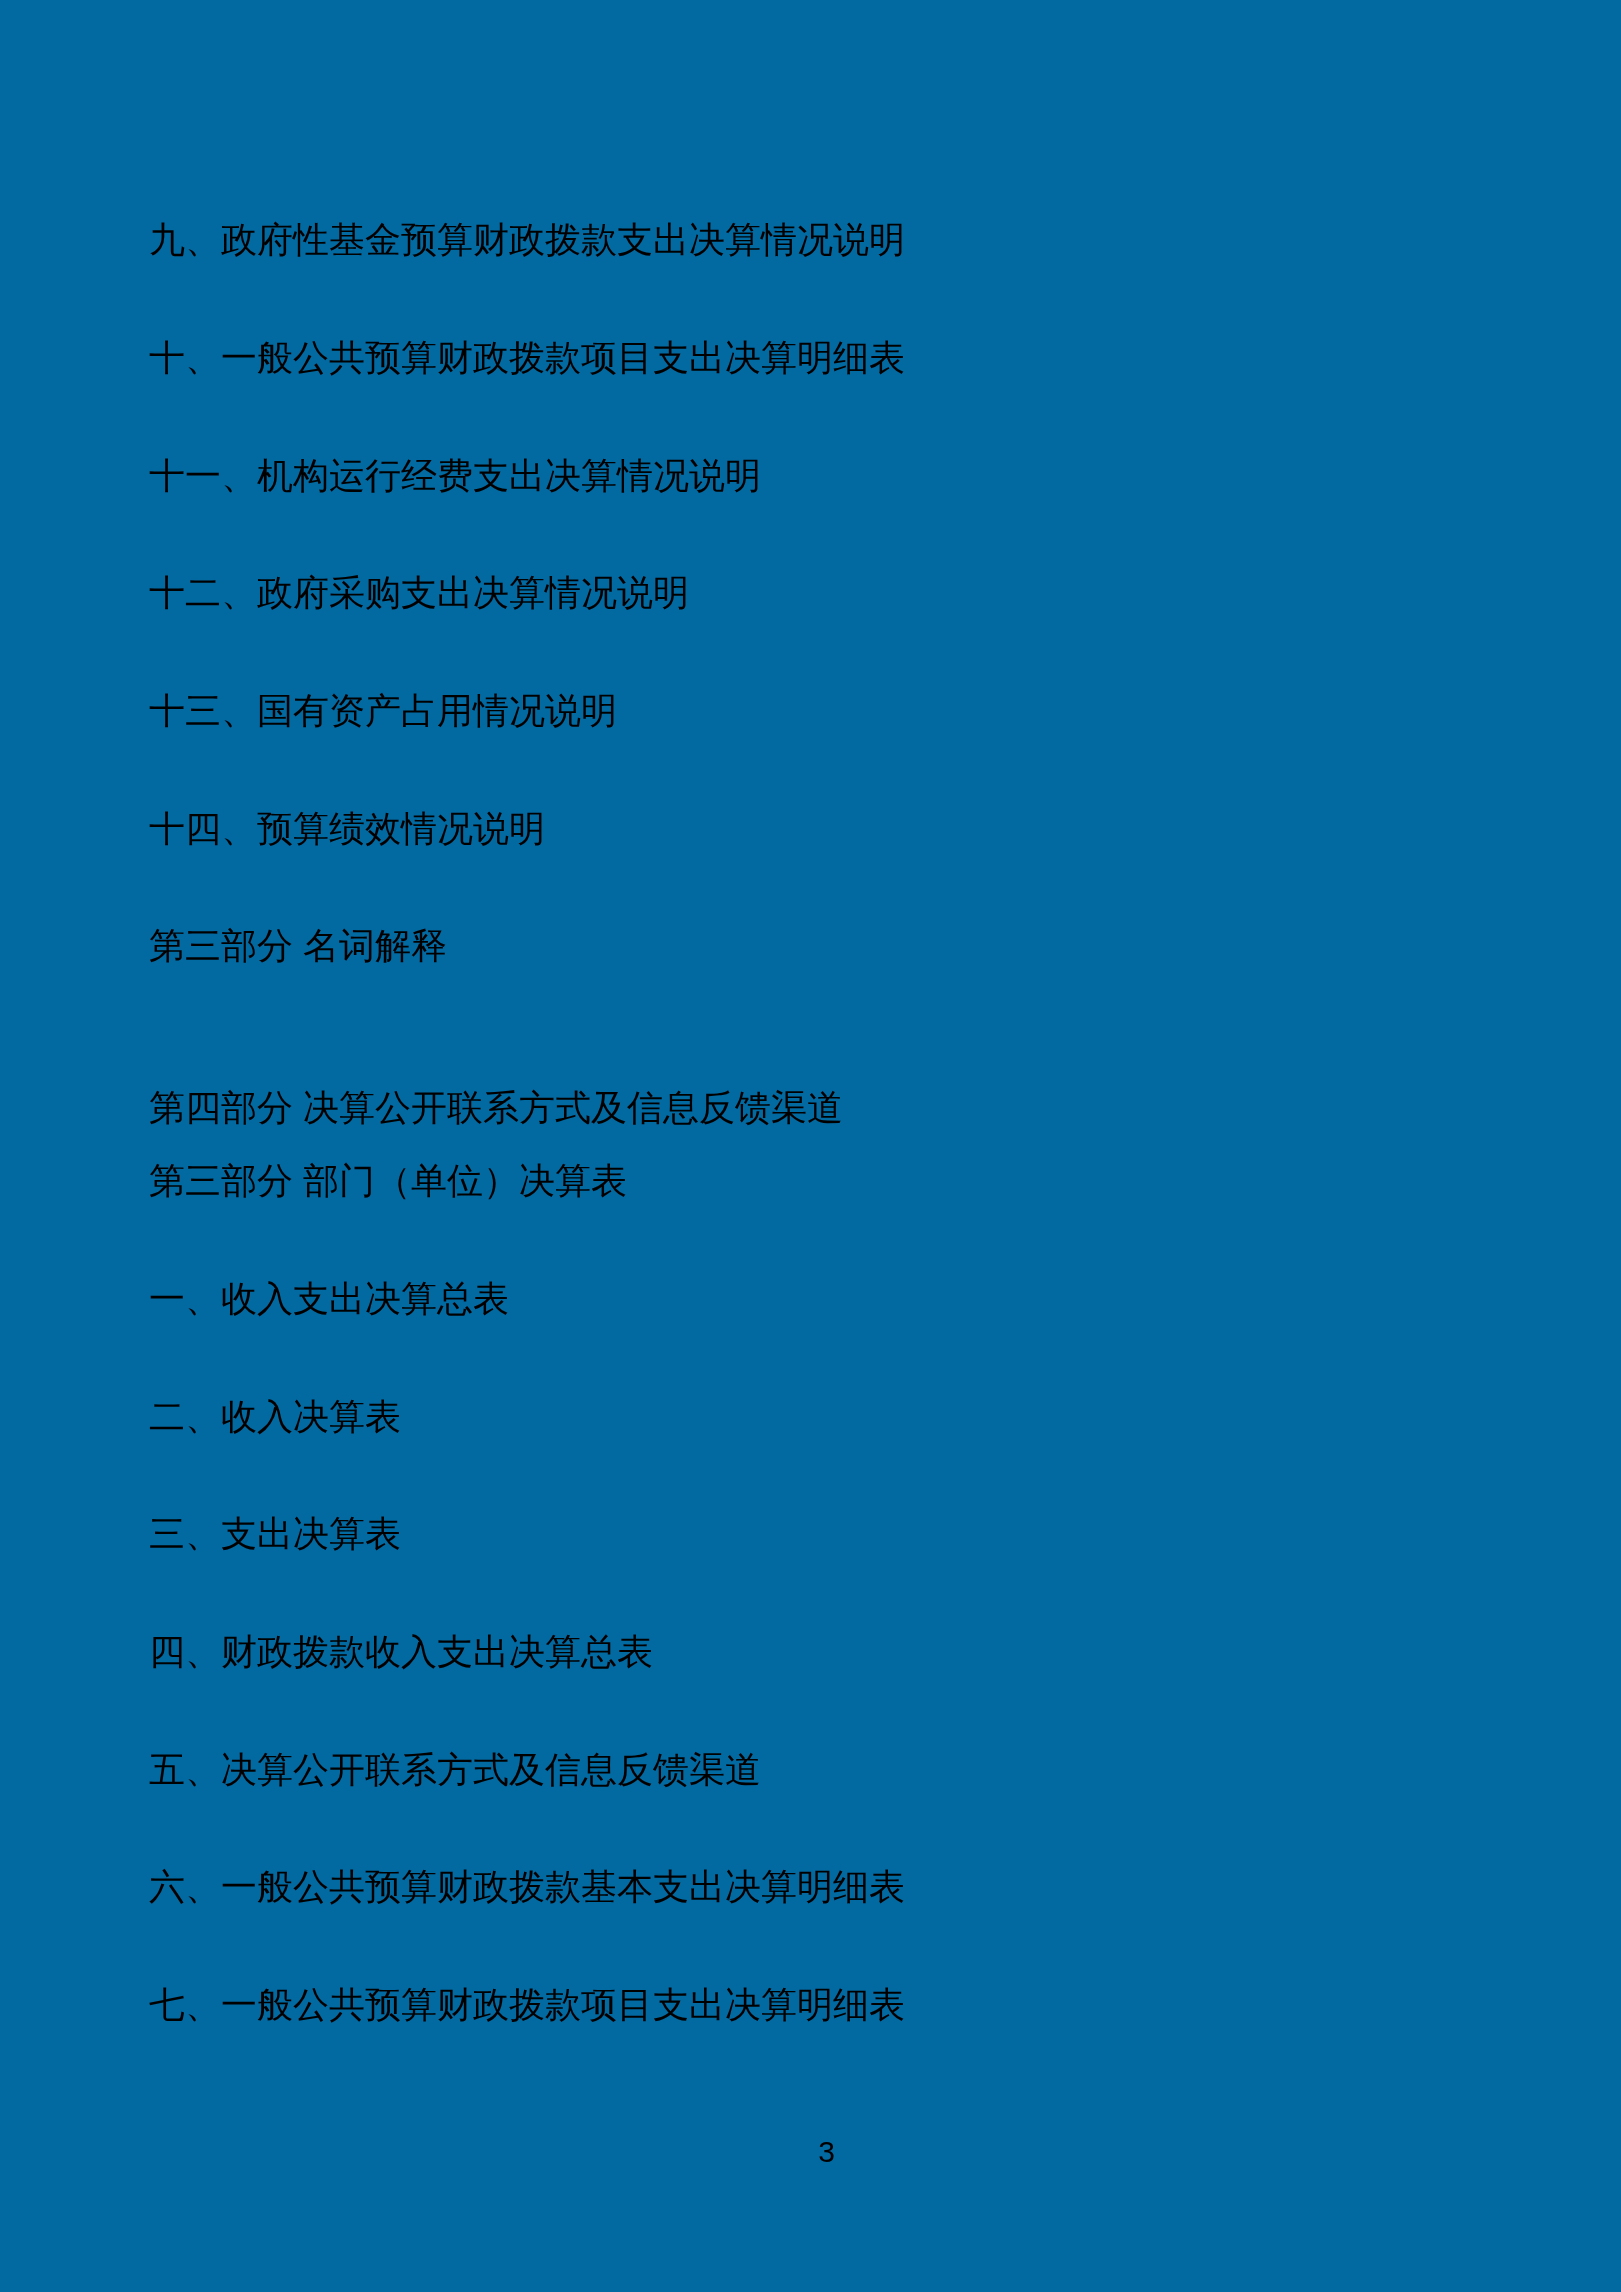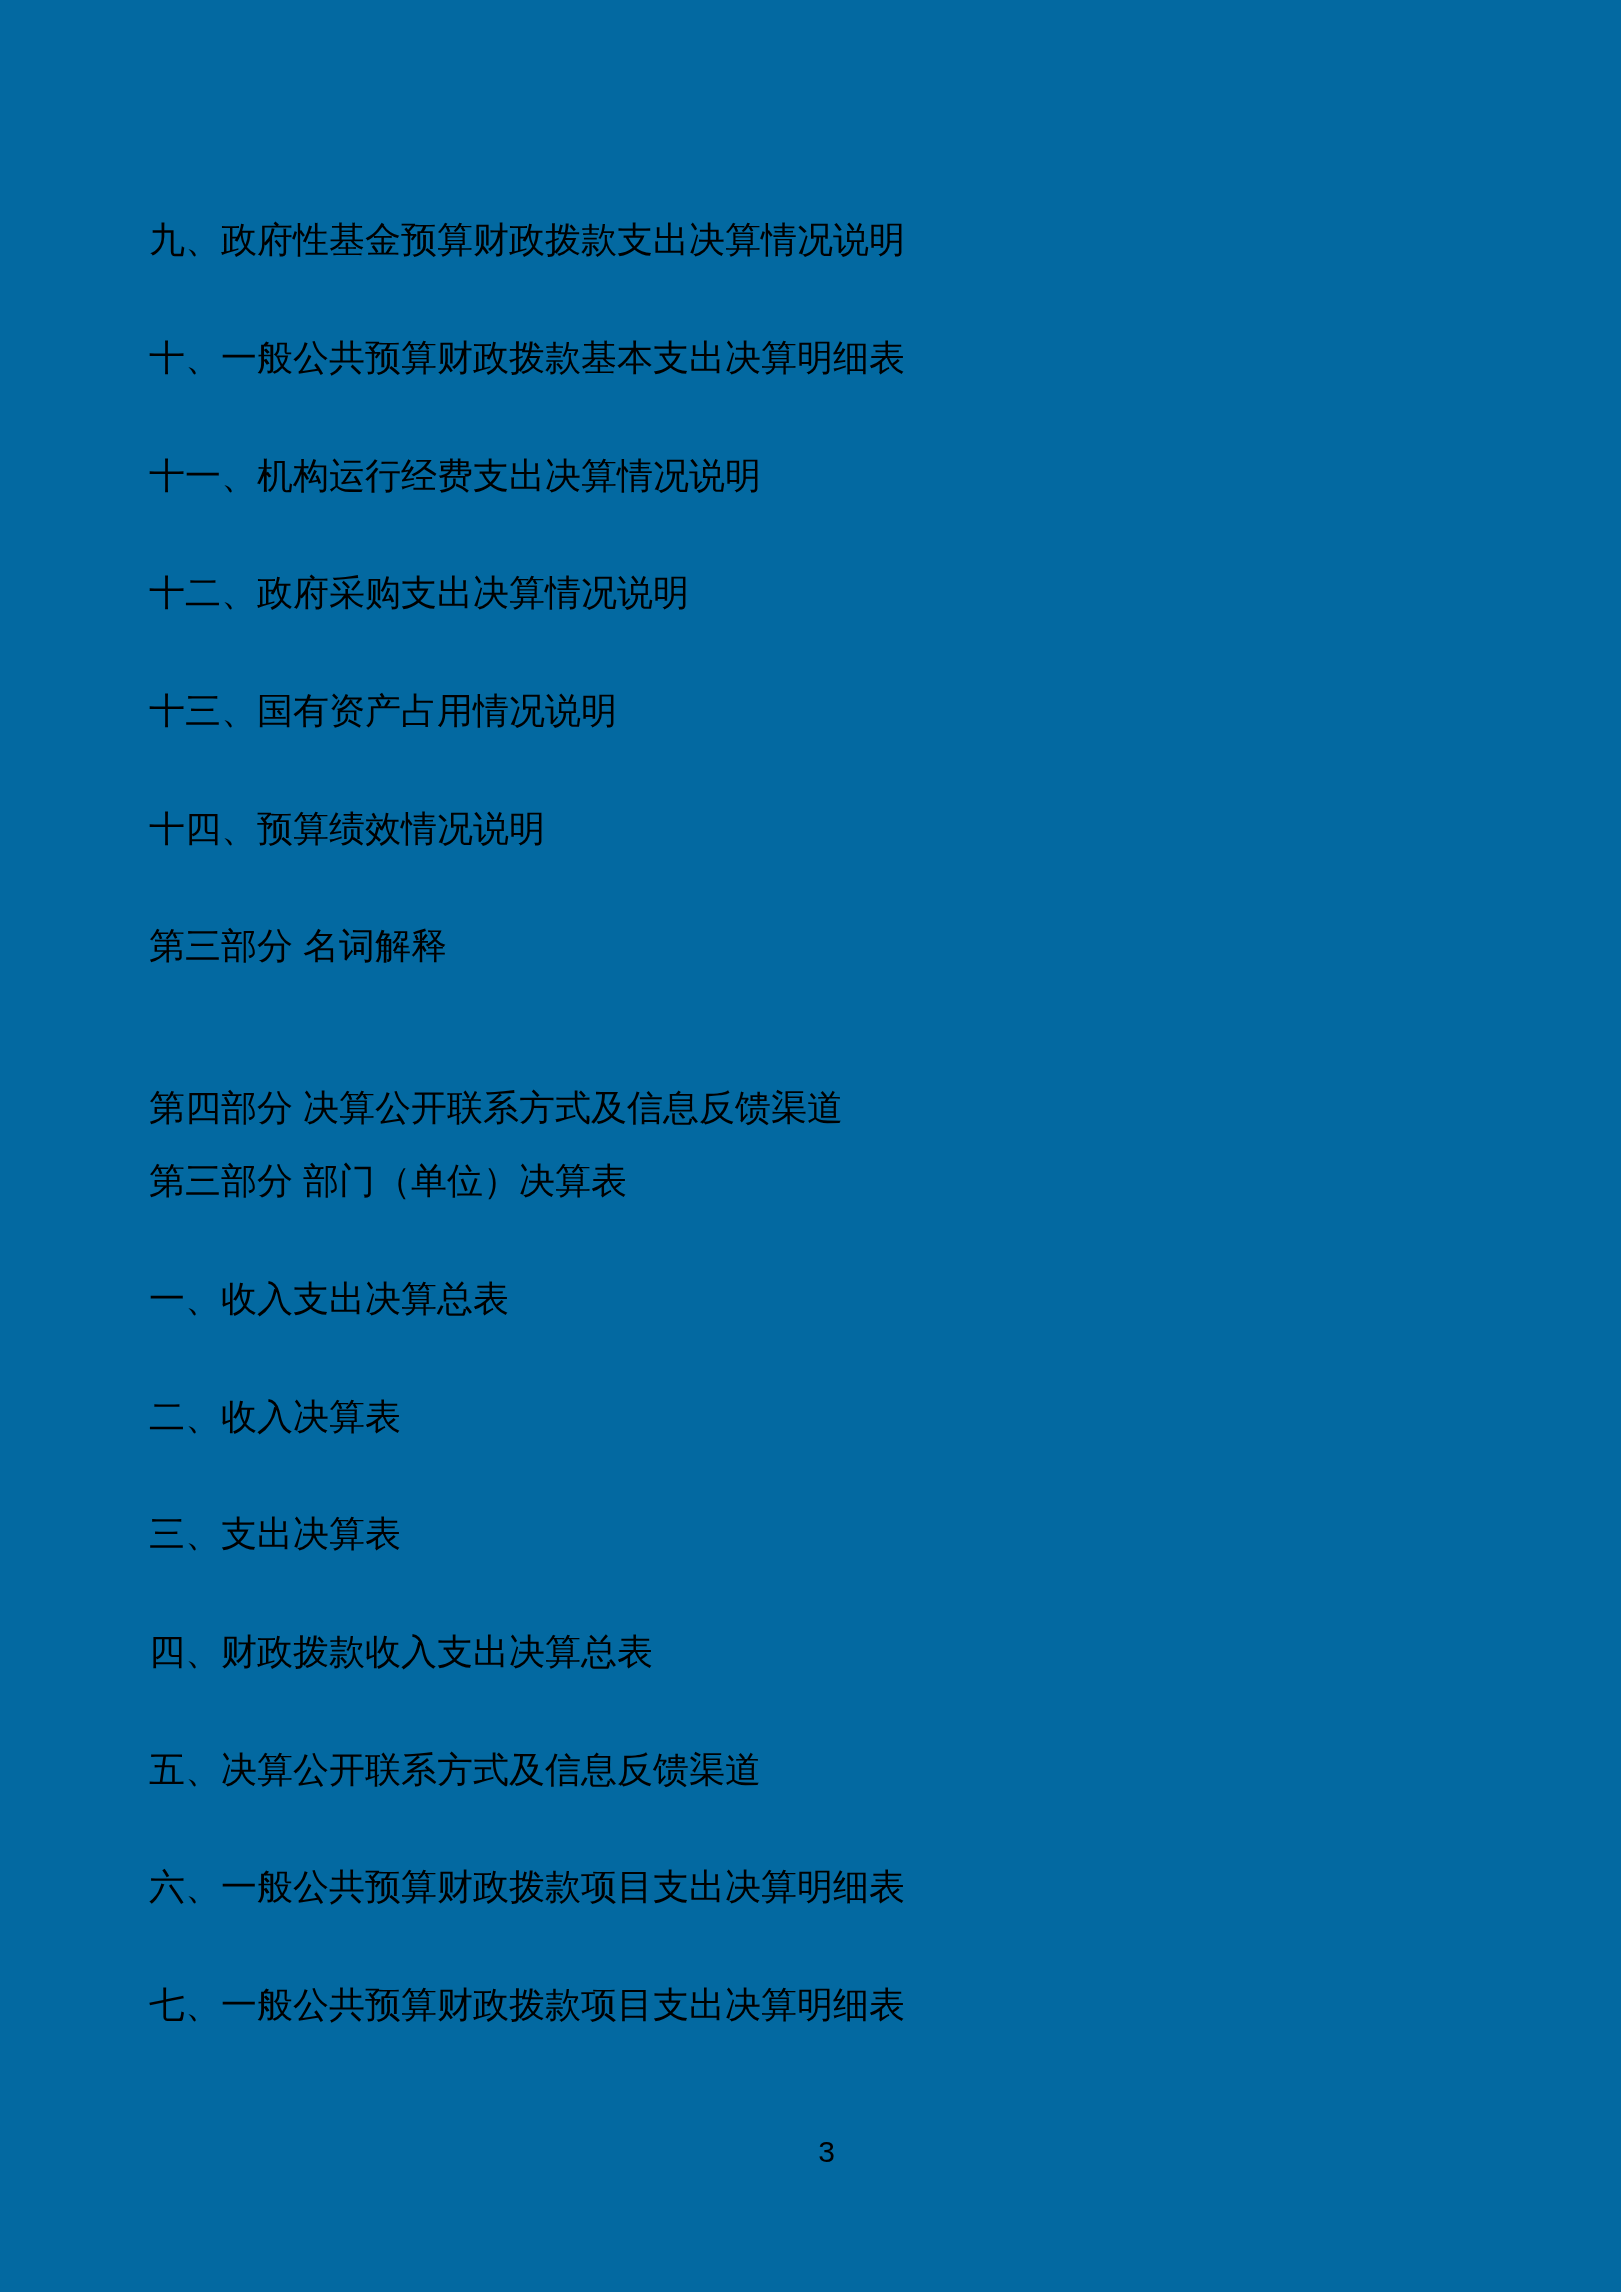--- a/index.html
+++ b/index.html
@@ -35,31 +35,31 @@
     font-size: 30px;
     line-height: 1;
     color: #000000;
   }
 </style>
 </head>
 <body>
 
 <div class="page">
   <div class="toc-line" style="top:222px">九、政府性基金预算财政拨款支出决算情况说明</div>
-  <div class="toc-line" style="top:340px">十、一般公共预算财政拨款基本支出决算明细表</div>
+  <div class="toc-line" style="top:340px">十、一般公共预算财政拨款项目支出决算明细表</div>
   <div class="toc-line" style="top:575px">十二、政府采购支出决算情况说明</div>
   <div class="toc-line" style="top:458px">十一、机构运行经费支出决算情况说明</div>
   <div class="toc-line" style="top:693px">十三、国有资产占用情况说明</div>
   <div class="toc-line" style="top:811px">十四、预算绩效情况说明</div>
   <div class="toc-line" style="top:928px">第三部分 名词解释</div>
   <div class="toc-line" style="top:1090px">第四部分 决算公开联系方式及信息反馈渠道</div>
   <div class="toc-line" style="top:1163px">第三部分 部门（单位）决算表</div>
   <div class="toc-line" style="top:1281px">一、收入支出决算总表</div>
   <div class="toc-line" style="top:1399px">二、收入决算表</div>
   <div class="toc-line" style="top:1516px">三、支出决算表</div>
   <div class="toc-line" style="top:1634px">四、财政拨款收入支出决算总表</div>
   <div class="toc-line" style="top:1752px">五、决算公开联系方式及信息反馈渠道</div>
-  <div class="toc-line" style="top:1869px">六、一般公共预算财政拨款项目支出决算明细表</div>
+  <div class="toc-line" style="top:1869px">六、一般公共预算财政拨款基本支出决算明细表</div>
   <div class="toc-line" style="top:1987px">七、一般公共预算财政拨款项目支出决算明细表</div>
 
   <div class="page-number">3</div>
 </div>
 
 
 </body></html>

